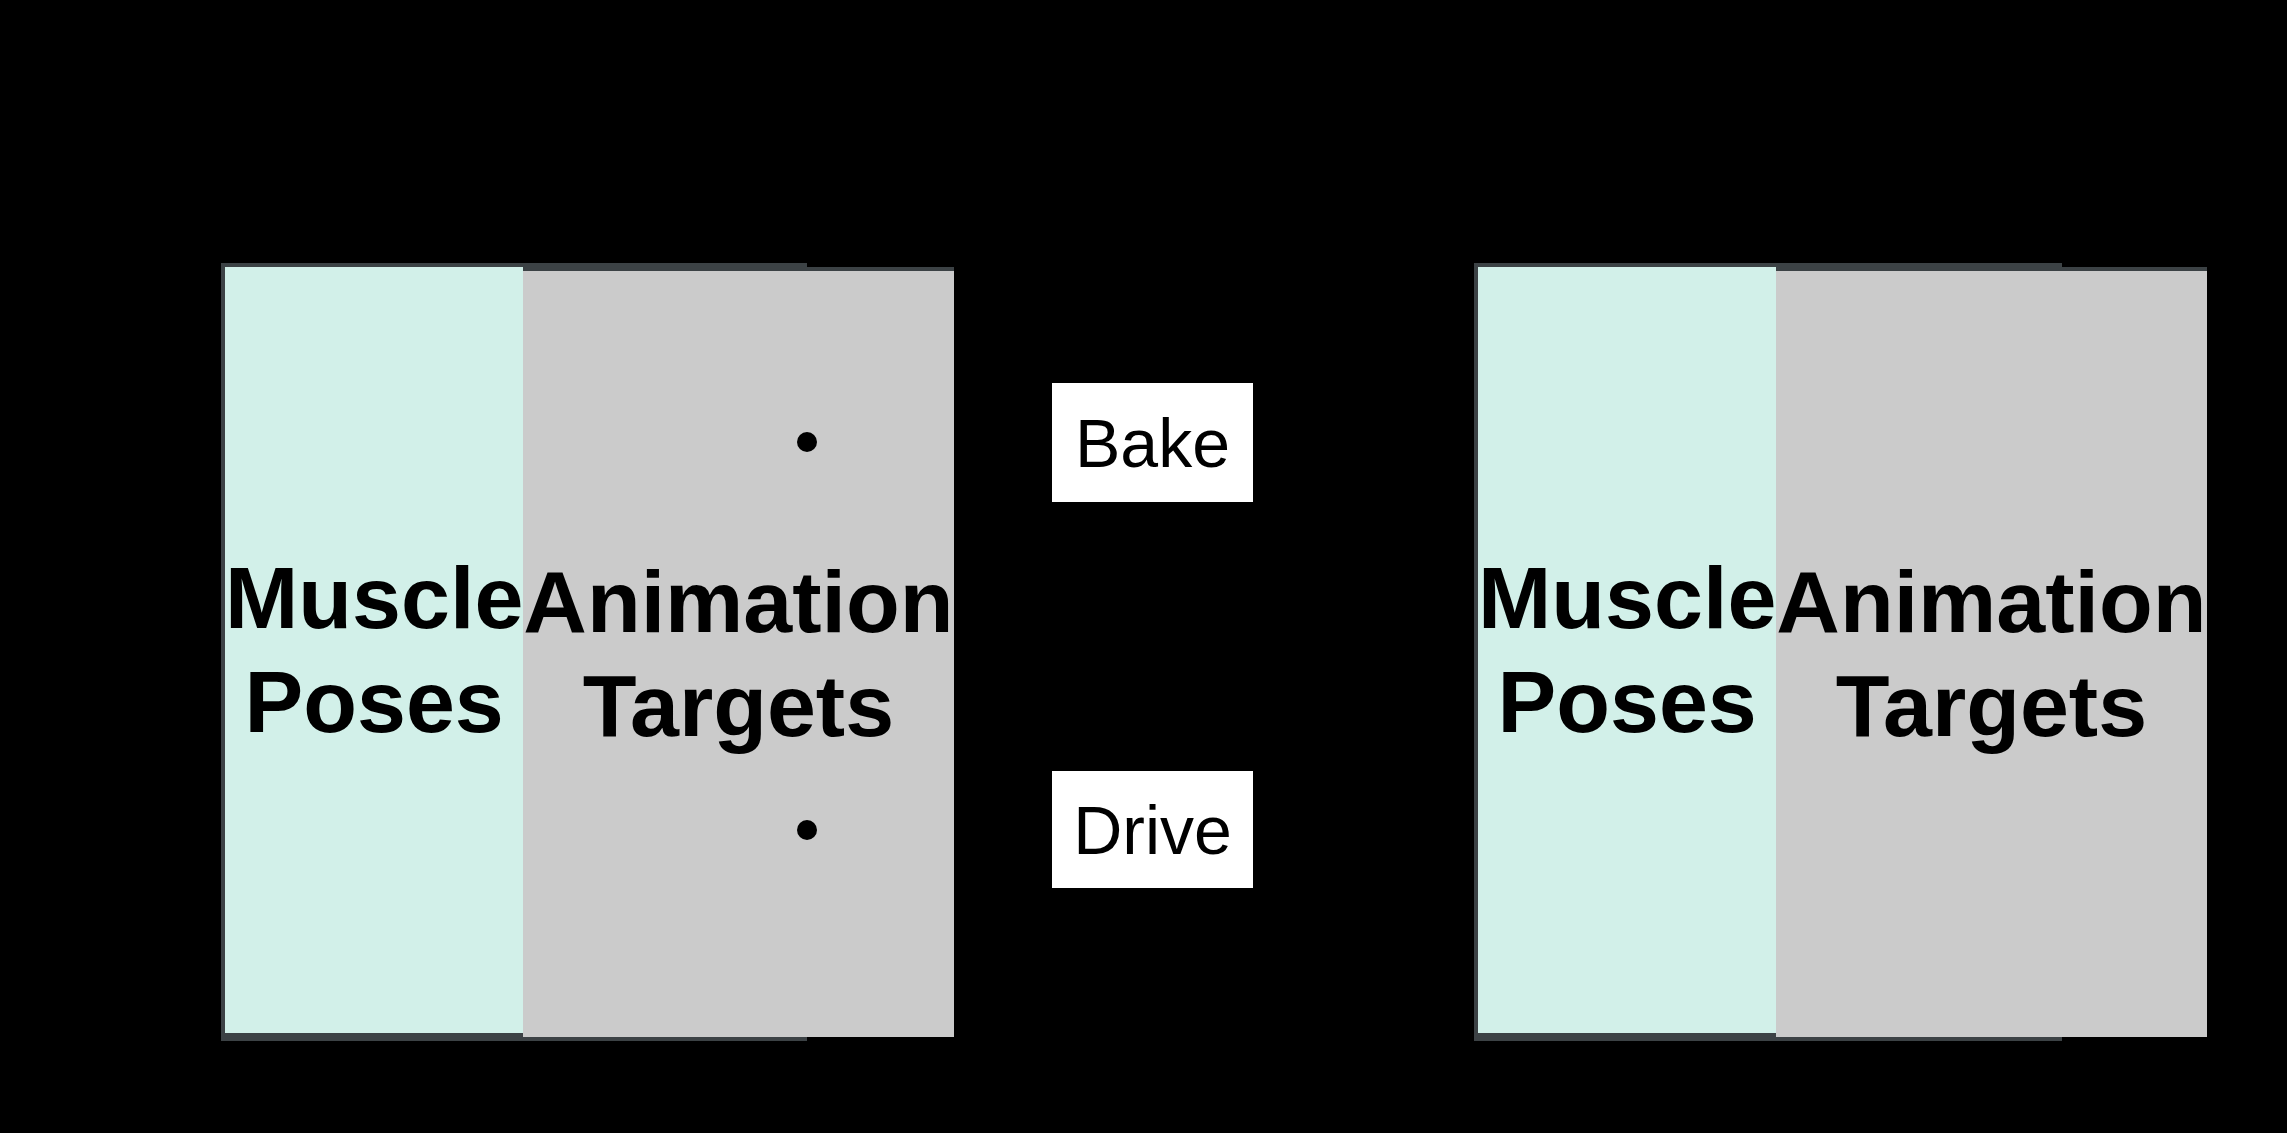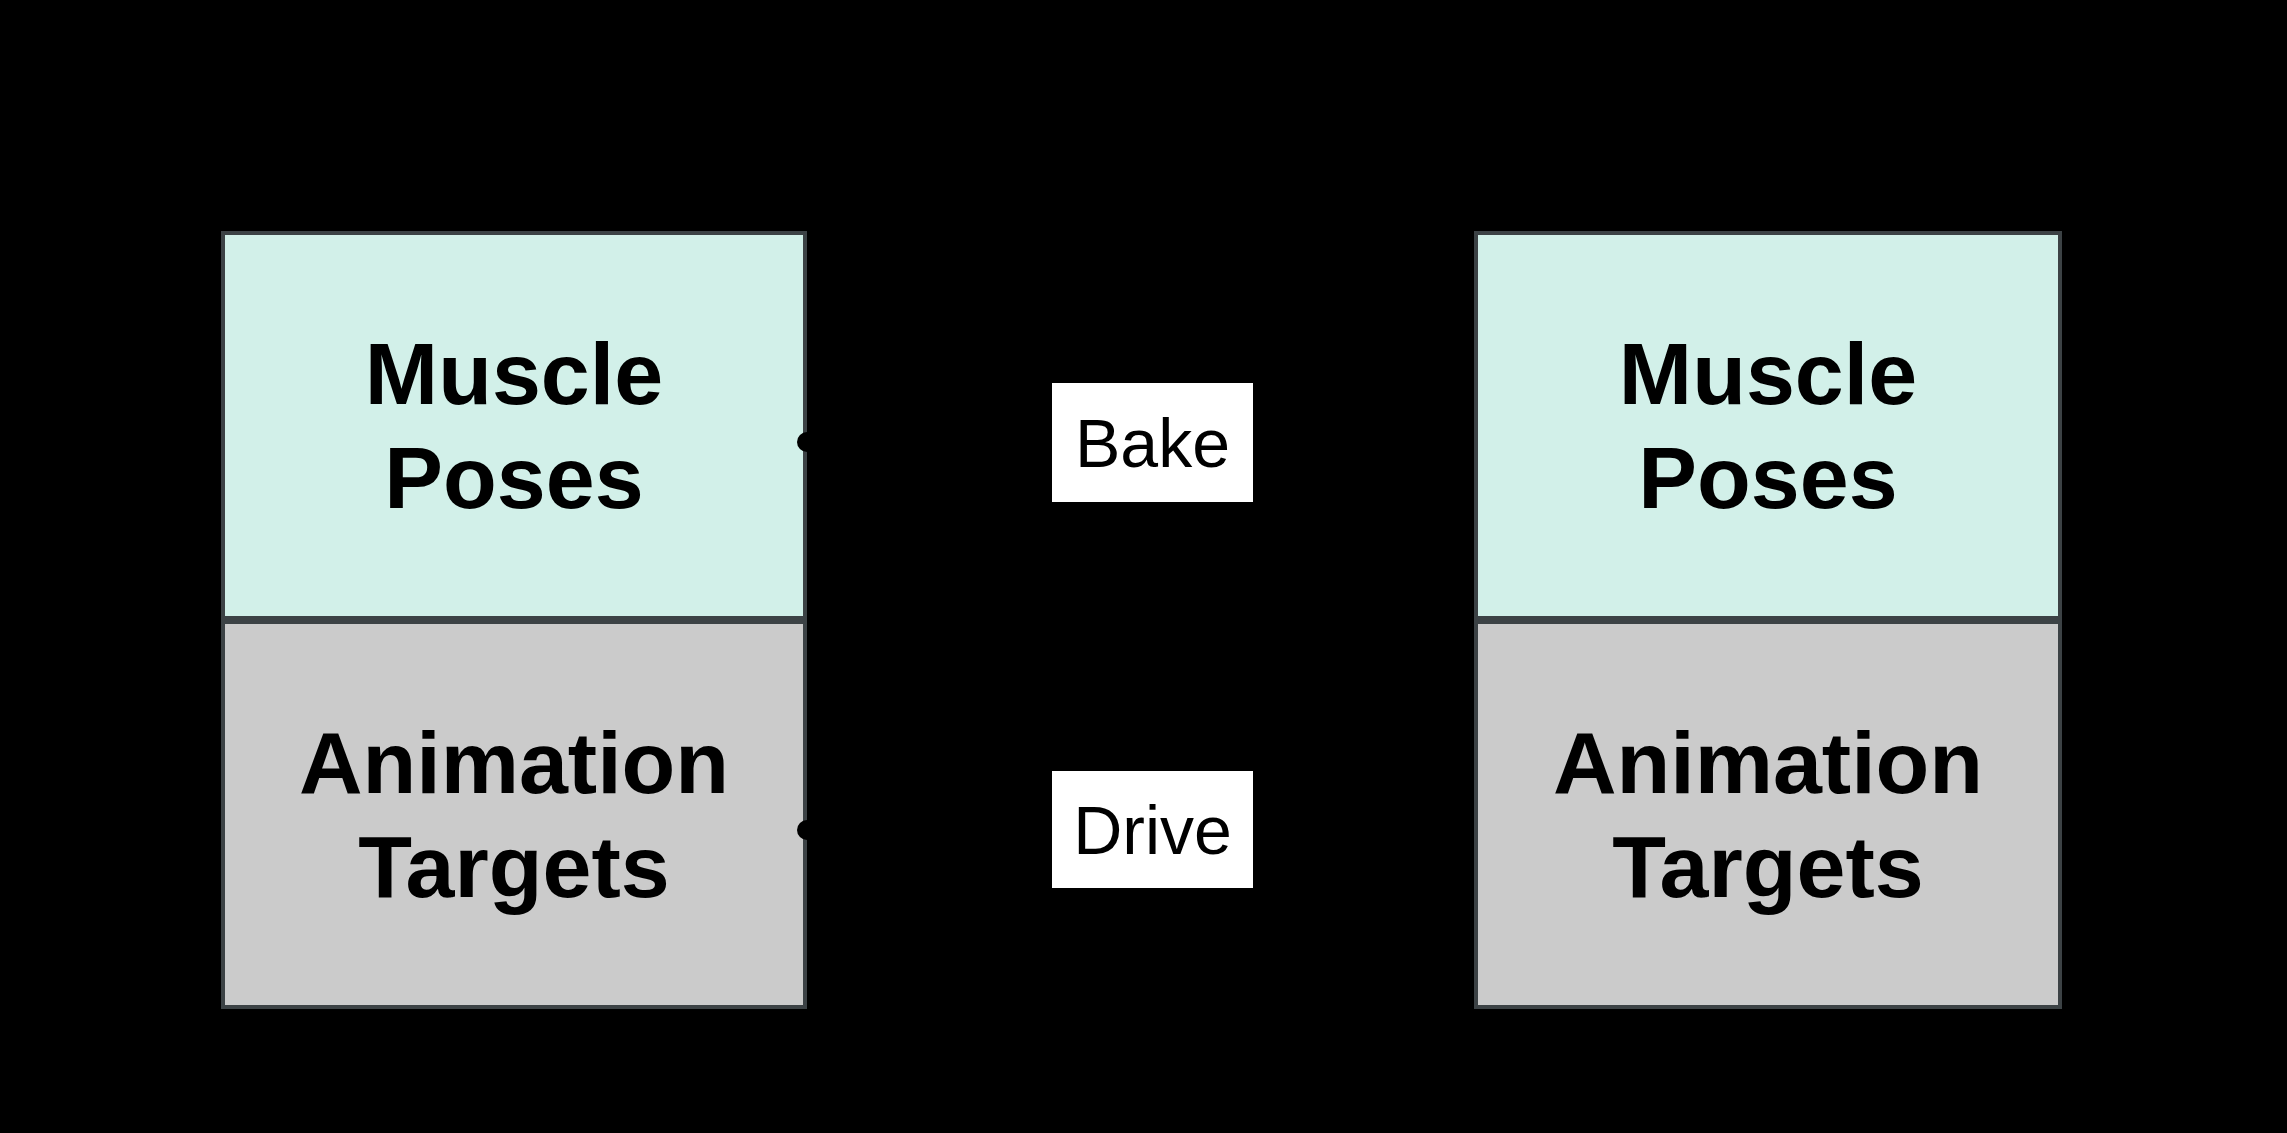--- a/index.html
+++ b/index.html
@@ -21,25 +21,24 @@
     overflow: hidden;
     font-family: "Liberation Sans", sans-serif;
   }
   .canvas {
     position: absolute;
     inset: 0;
     background: var(--background);
   }
   .stack-box {
     position: absolute;
-    top: 231px;
+    top: 263px;
     height: 778px;
     border: 4px solid var(--box-border);
     display: flex;
-    flex-direction: column;
   }
   .stack-box.left  { left: 221px;  width: 586px; }
   .stack-box.right { left: 1474px; width: 588px; }
   .section {
     flex: 1 1 0;
     display: flex;
     flex-direction: column;
     align-items: center;
     justify-content: center;
     color: var(--text);

